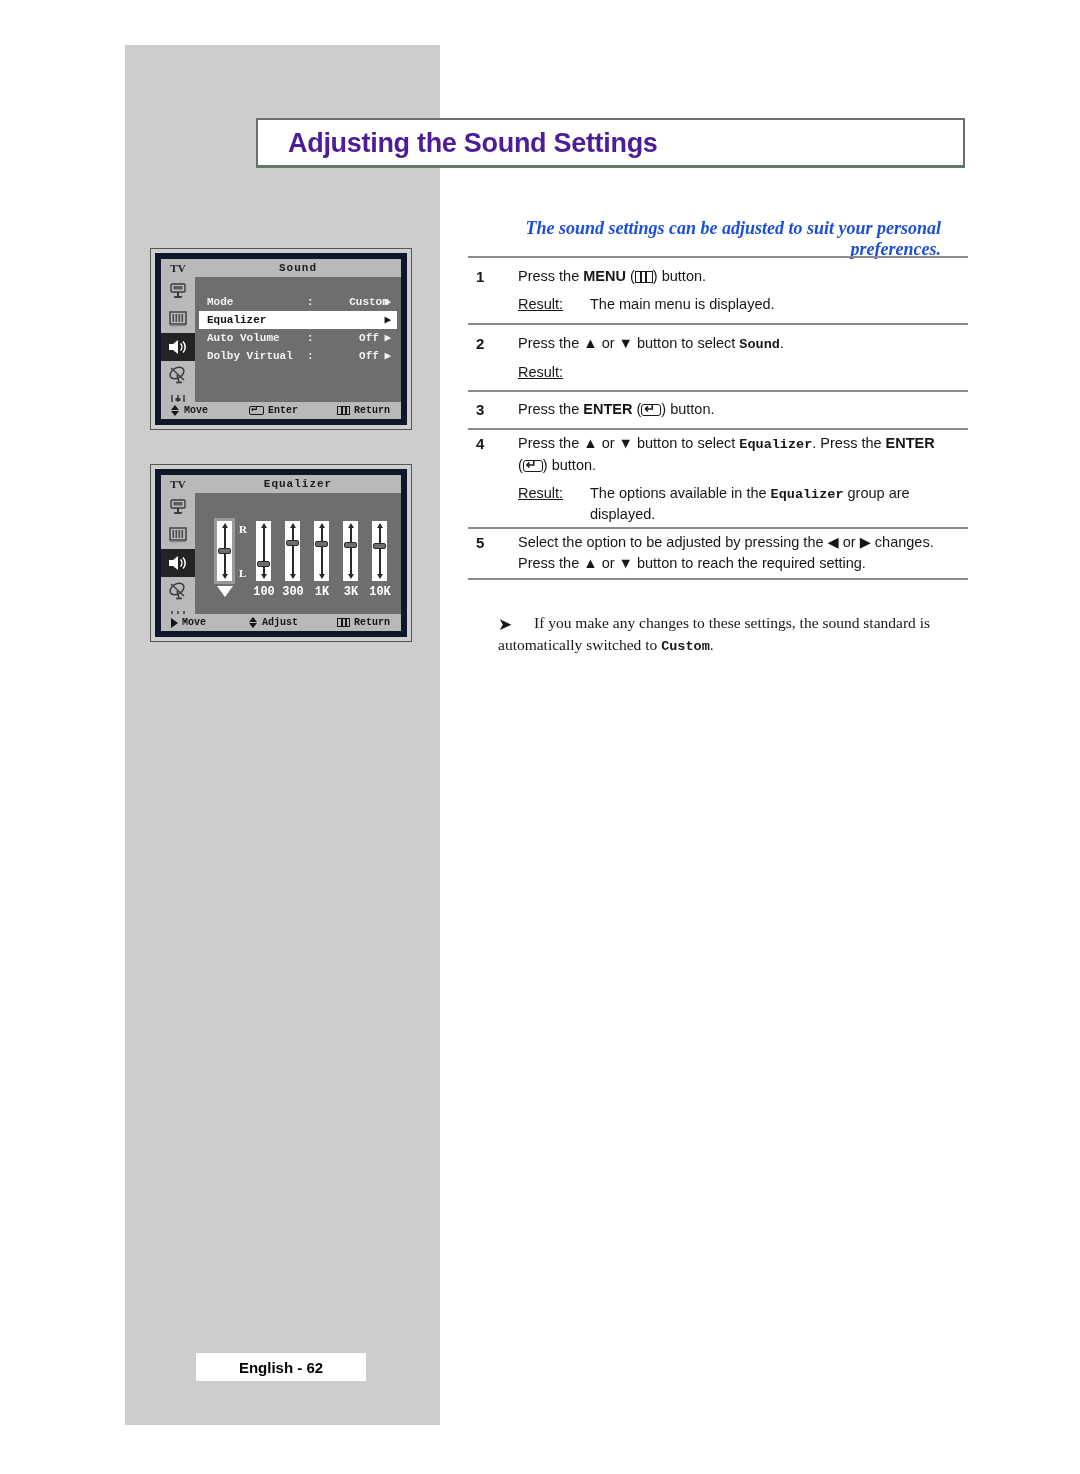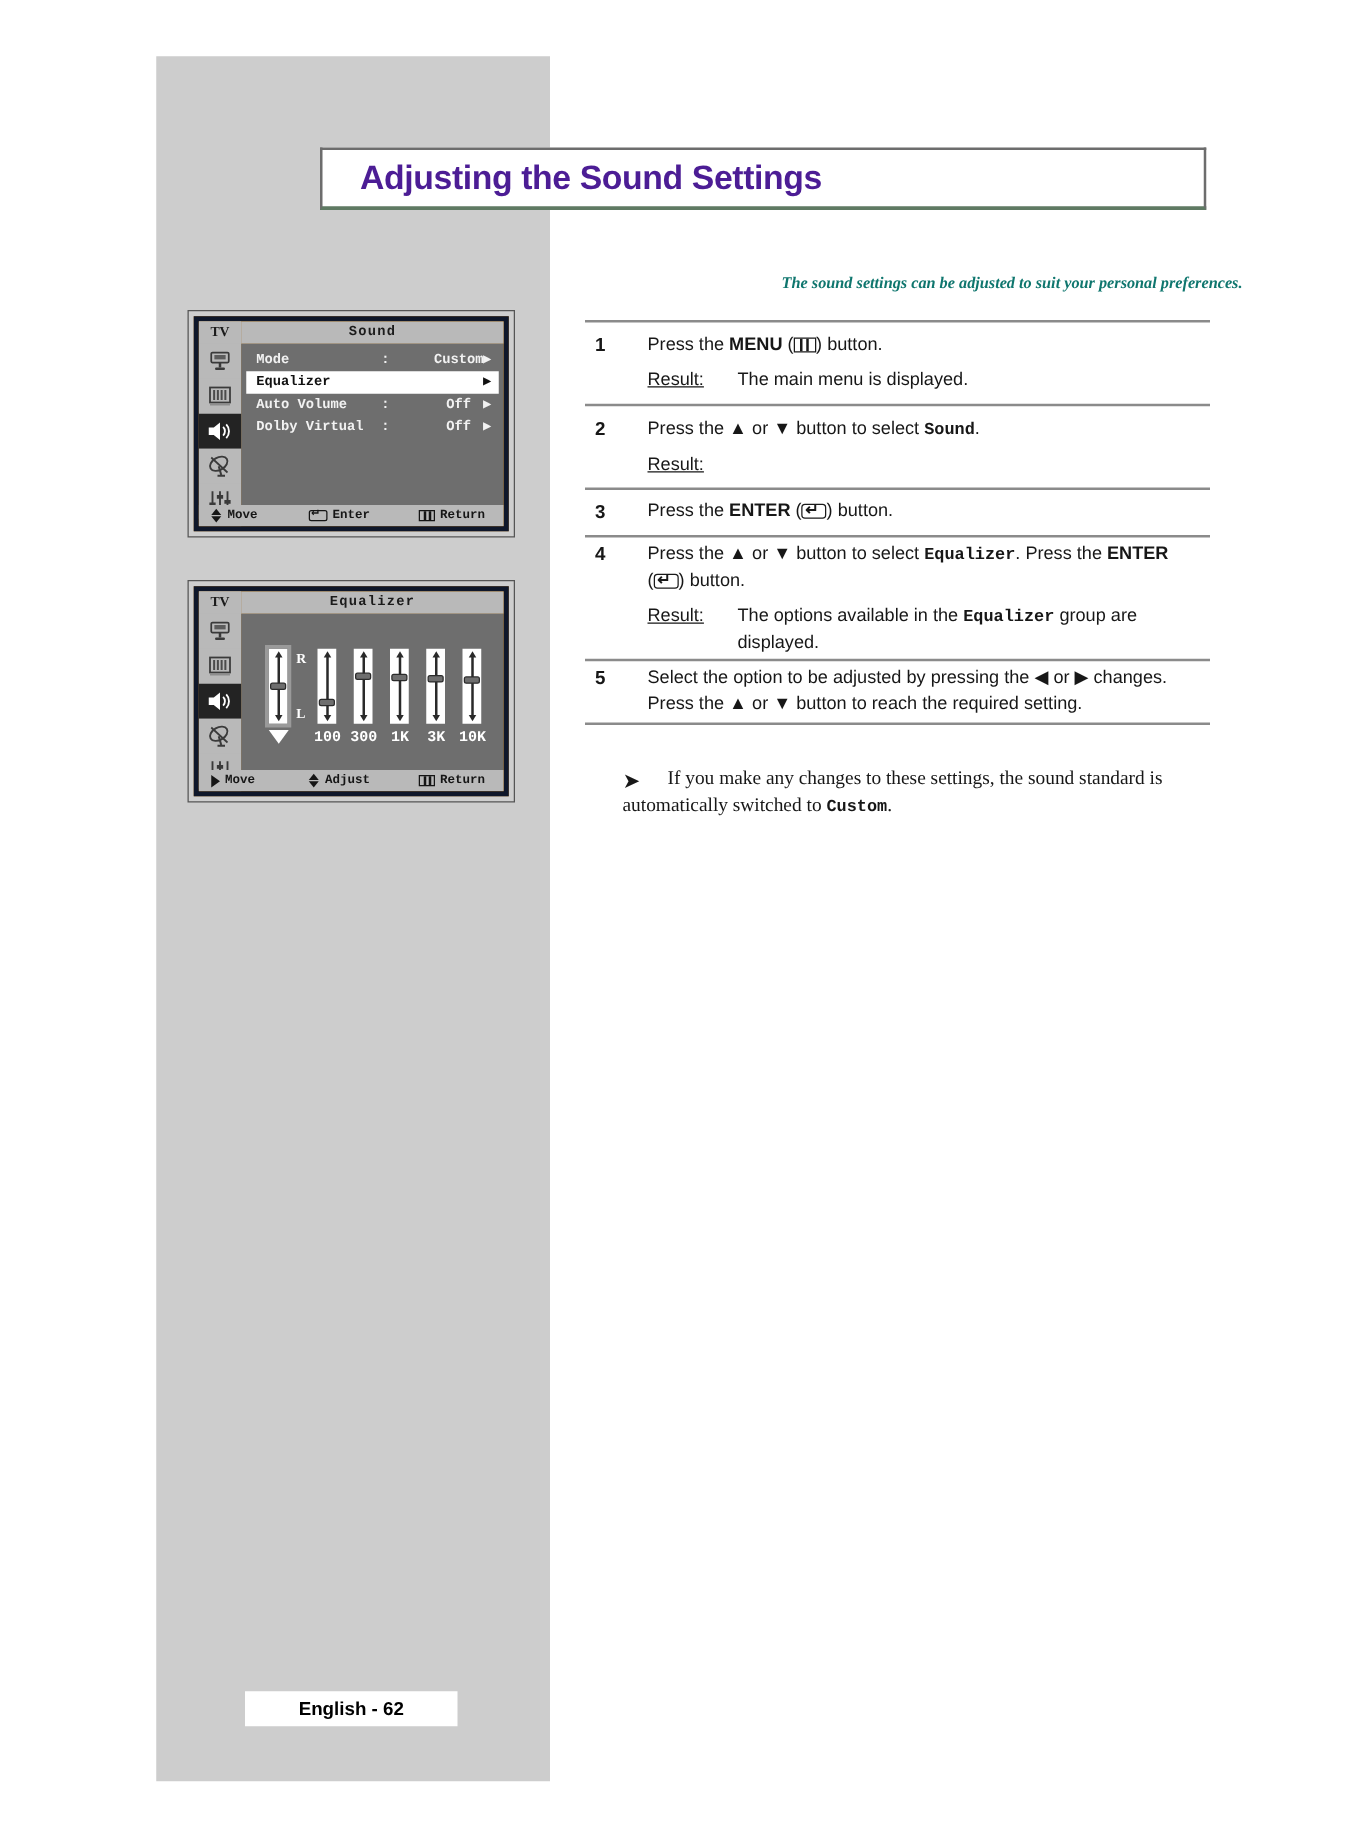--- a/index.html
+++ b/index.html
@@ -32,23 +32,23 @@
   
   .osd{
     position:absolute;
     background:#cfcfcf;
     border:1px solid #555;
     box-sizing:border-box;
     padding:4px;
   }
   .osd-inner{
     position:relative;width:100%;height:100%;
-    border:4px solid #0f172a;
+    border:6px solid #0f172a;
     box-sizing:border-box;
-    background:#a16207;
+    background:#e5e5e5;
     overflow:hidden;
   }
   .osd-sidebar{
     position:absolute;left:0;top:0;width:34px;bottom:0;
     background:#b9b9b9;
   }
   .osd-tv{
     height:18px;line-height:18px;text-align:center;
     font-family:"Liberation Serif", serif;
     font-weight:bold;font-size:11px;color:#1b1b1b;
@@ -127,23 +127,23 @@
     font-weight:bold;font-size:12px;color:#ffffff;
   }
   .rl-label{
     position:absolute;
     font-family:"Liberation Serif", serif;
     font-weight:bold;font-size:11px;color:#ffffff;
   }
 
   
   #intro{
-    position:absolute;left:494px;top:218px;width:500px;
+    position:absolute;left:441px;top:218px;width:500px;
     font-family:"Liberation Serif", serif;
-    font-style:italic;font-weight:bold;font-size:13px;color:#0f766e;
+    font-style:italic;font-weight:bold;font-size:18px;color:#1d4ed8;
     text-align:right;
   }
   .hr{
     position:absolute;left:468px;width:500px;height:2px;
     background:#8b8b8b;
   }
   .step{
     position:absolute;left:468px;width:500px;
     font-size:14.5px;color:#171717;line-height:1.45;
   }
@@ -292,21 +292,21 @@
           <line x1="16" y1="2" x2="16" y2="18" stroke="#3a3a3a" stroke-width="1.5"></line>
           <rect x="1.5" y="11" width="5" height="3" fill="#3a3a3a"></rect>
           <rect x="7.5" y="5" width="5" height="3" fill="#3a3a3a"></rect>
           <rect x="13.5" y="9" width="5" height="3" fill="#3a3a3a"></rect>
         </svg>
       </div>
     </div>
 
     <div class="osd-title">Sound</div>
 
-    <div class="osd-body" style="padding-top:4px;">
+    <div class="osd-body" style="padding-top:16px;">
       <div class="menu-row">
         <span class="mr-label">Mode</span>
         <span class="mr-colon">:</span>
         <span class="mr-value">Custom</span>
         <span class="mr-arrow">▶</span>
       </div>
       <div class="menu-row hl">
         <span class="mr-label">Equalizer</span>
         <span class="mr-colon"></span>
         <span class="mr-value"></span>

